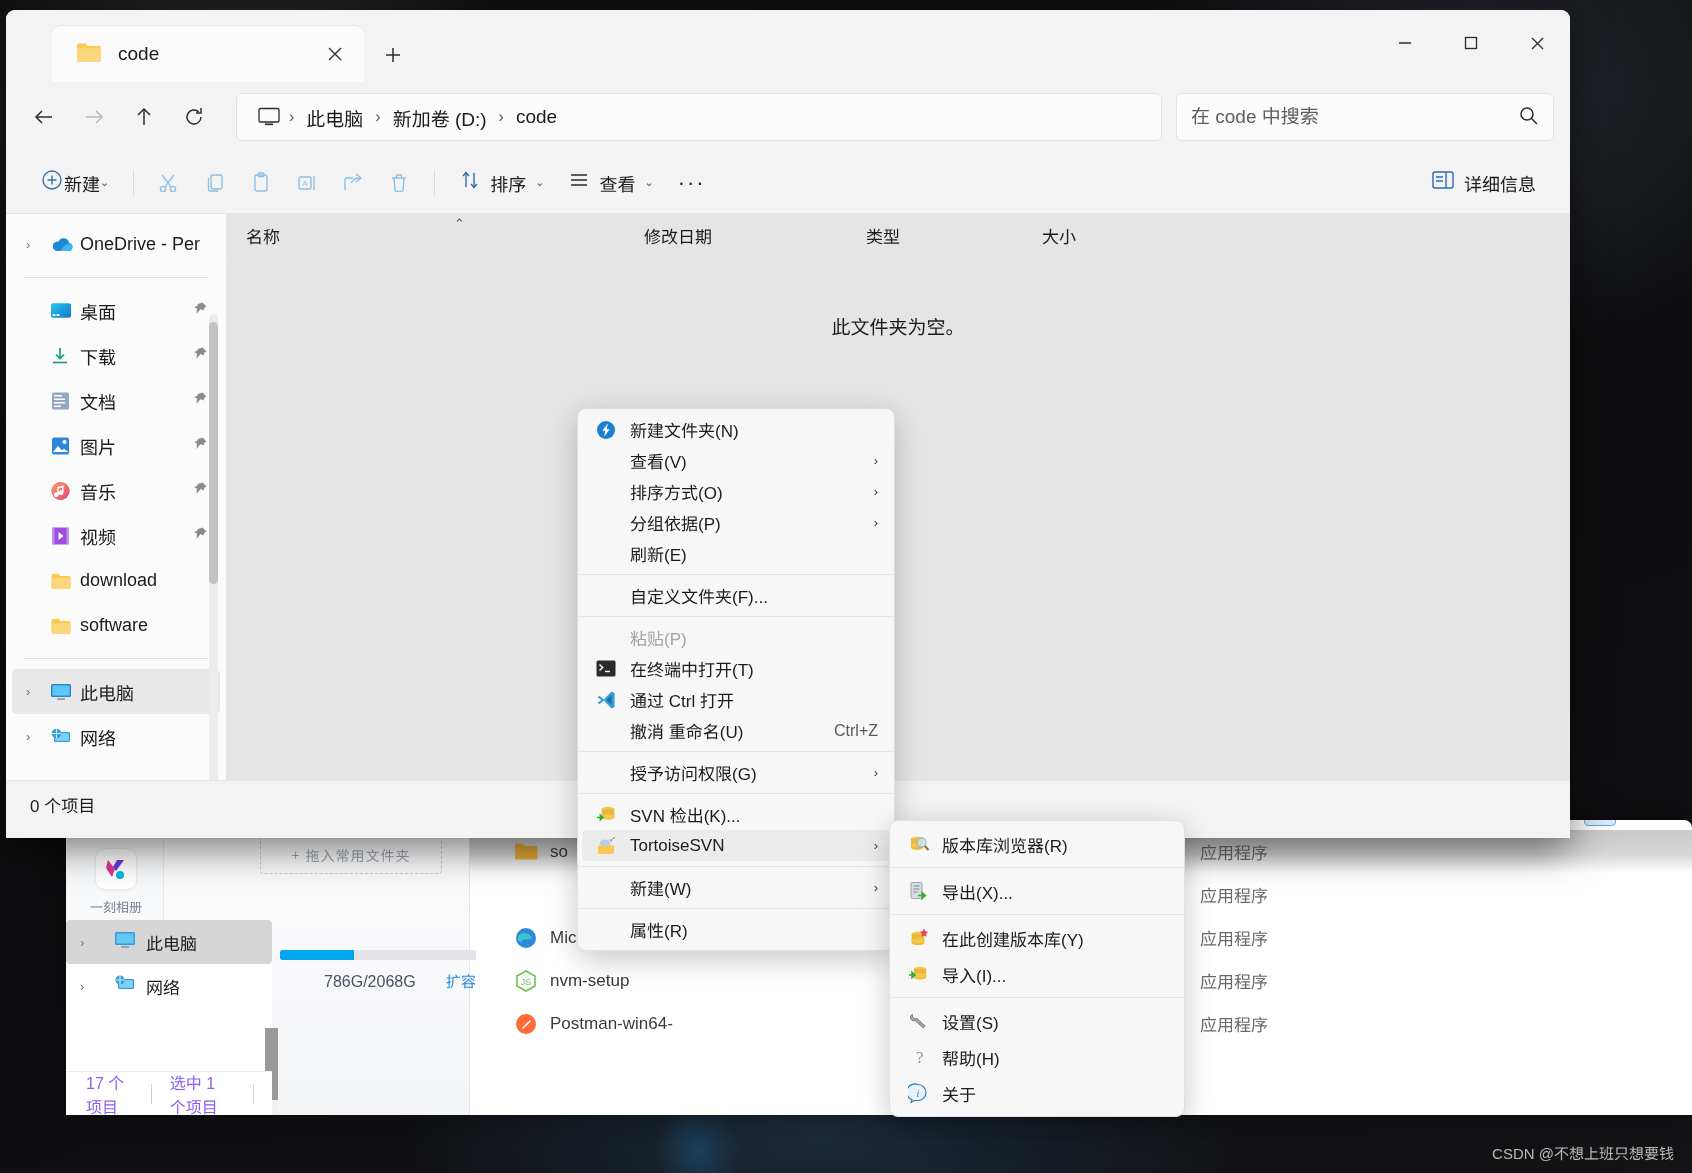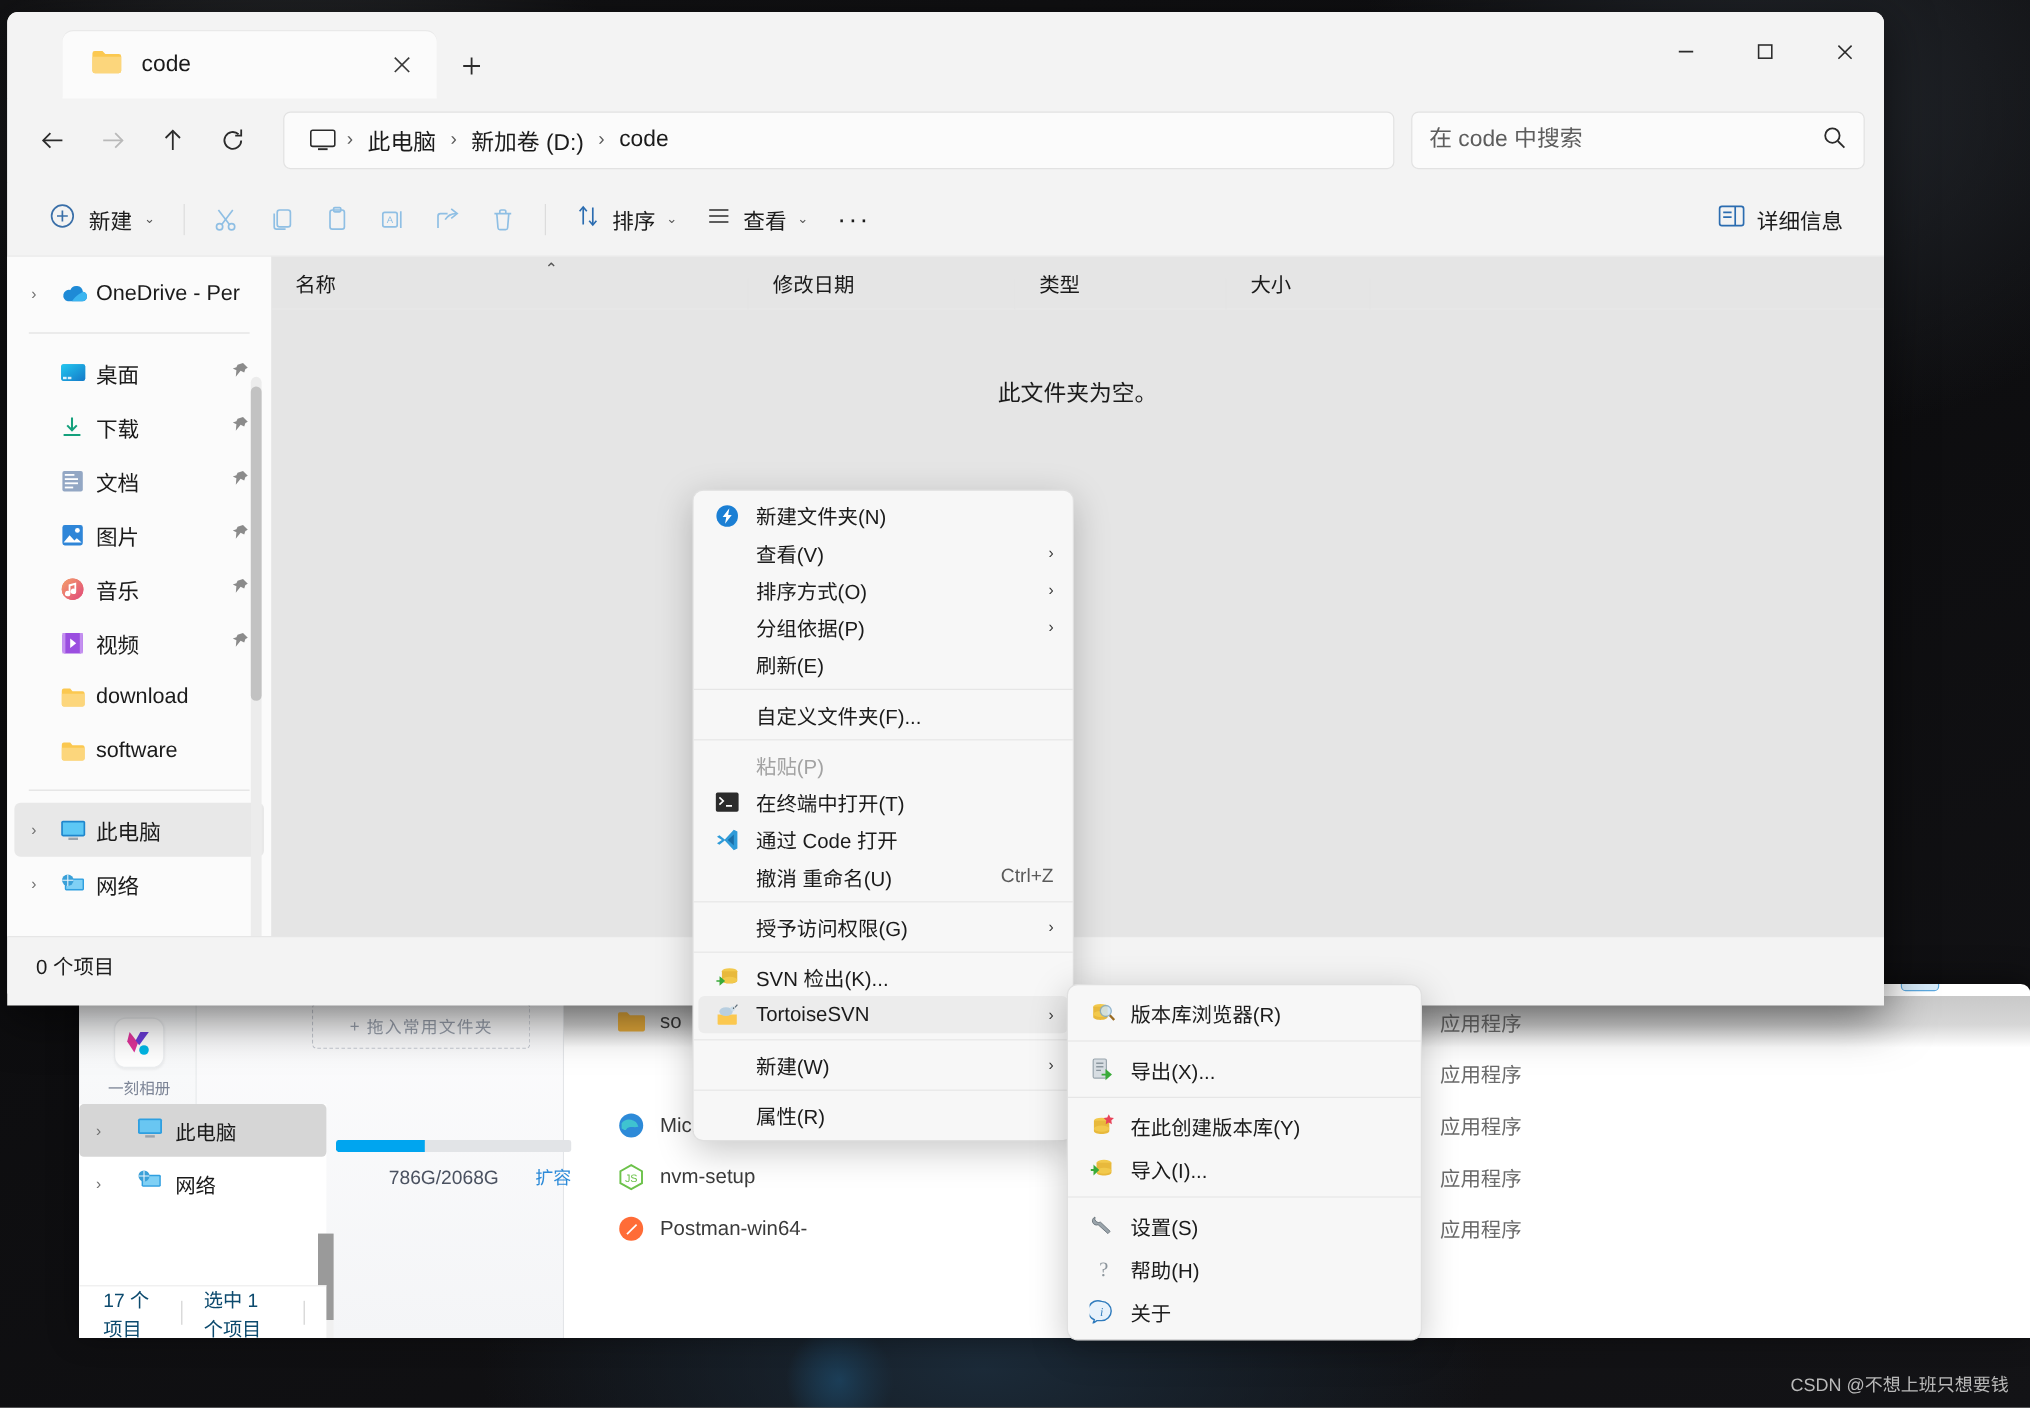--- a/index.html
+++ b/index.html
@@ -89,21 +89,21 @@
   }
   .bg-tree-item {
     display: flex; align-items: center; gap: 10px; height: 44px;
     padding-left: 14px; font-size: 17px; color: #1a1a1a;
     border-radius: 4px;
   }
   .bg-tree-item.sel { background: #d6d6d6; }
   .bg-status {
     position: absolute; left: 0; right: 0; bottom: 0; height: 44px;
     display: flex; align-items: center; gap: 0px;
-    font-size: 16px; color: #0c4a6e; padding-left: 20px;
+    font-size: 16px; color: #8b5cf6; padding-left: 20px;
     background: #ffffff; border-top: 1px solid #ededed;
   }
   .bg-status .divider { width: 1px; height: 20px; background: #d2d2d2; margin: 0 18px; }
   .bg-scroll {
     position: absolute; left: 199px; top: 108px; width: 13px; height: 178px;
     background: #f0f0f0;
   }
   .bg-scroll > i { display:block; width: 100%; height: 72px; background: #9a9a9a; }
 
   
@@ -164,21 +164,21 @@
     font-size: 19px; color: #1b1b1b; font-family: Liberation Sans, sans-serif;
   }
   .searchbox input::placeholder { color: #5d5d5d; }
 
   
   .cmdbar {
     height: 62px; display: flex; align-items: center; padding: 0 22px;
     background: #f3f3f3; border-bottom: 1px solid #e5e5e5;
   }
   .cmd-new {
-    display: flex; align-items: center; gap: 10px; height: 42px;
+    display: flex; align-items: center; height: 42px;
     padding: 0 12px; border-radius: 5px; font-size: 18px; color: #1b1b1b;
   }
   .cmd-icon {
     width: 46px; height: 42px; border-radius: 5px;
     display: flex; align-items: center; justify-content: center;
     color: #5aa2d8;
   }
   .cmd-sep { width: 1px; height: 26px; background: #dcdcdc; margin: 0 12px; }
   .cmd-text {
     display: flex; align-items: center; gap: 9px; height: 42px;
@@ -881,21 +881,21 @@
     </span>
     <span class="mi-label">在终端中打开(T)</span>
   </div>
   <div class="mi tall">
     <span class="mi-icon">
       <svg width="20" height="20" viewBox="0 0 20 20">
           <path d="M15.5 1.5L8 9.5 3.5 6 1.5 7.2 5.6 10l-4.1 2.8L3.5 14 8 10.5l7.5 8 3-1.4V2.9z" fill="#2f9bd8"></path>
           <path d="M15.5 5.5v9L10.5 10z" fill="#1a6fa8"></path>
         </svg>
     </span>
-    <span class="mi-label">通过 Code 打开</span>
+    <span class="mi-label">通过 Ctrl 打开</span>
   </div>
   <div class="mi tall">
     <span class="mi-icon"></span>
     <span class="mi-label">撤消 重命名(U)</span>
     <span class="mi-accel">Ctrl+Z</span>
   </div>
 
   <div class="msep"></div>
 
   <div class="mi tall">

